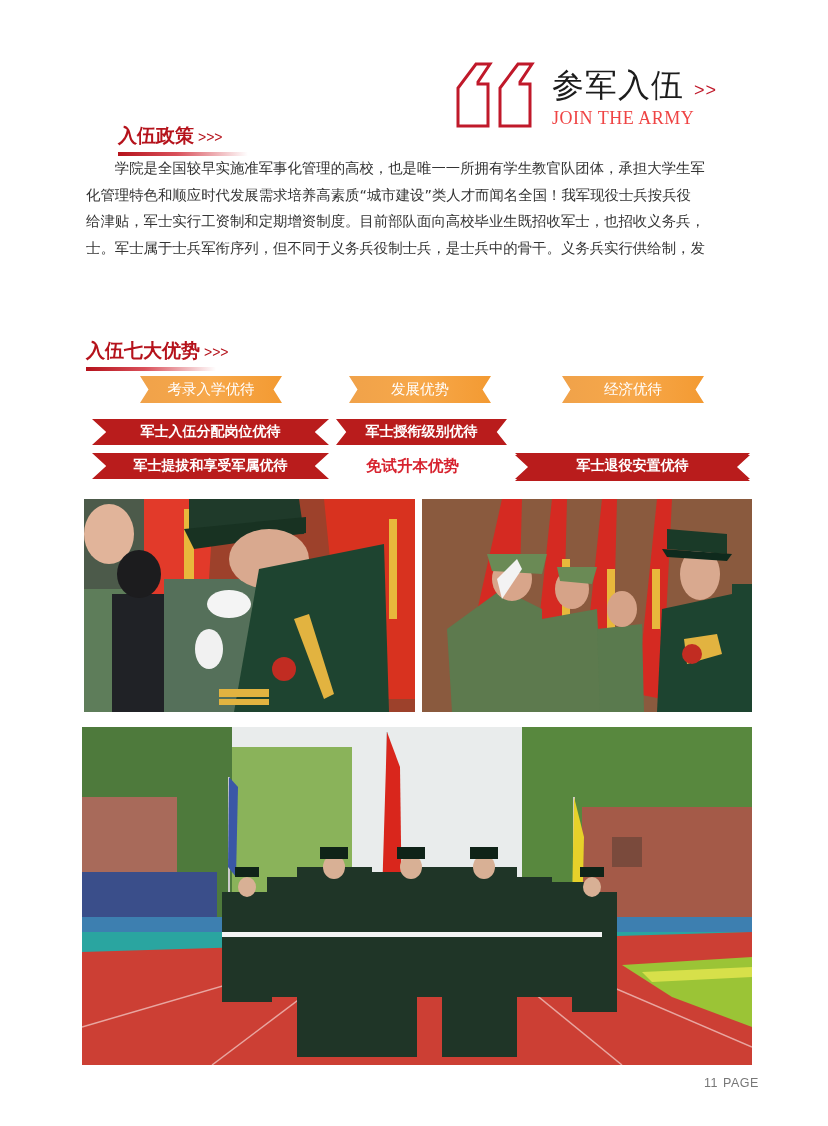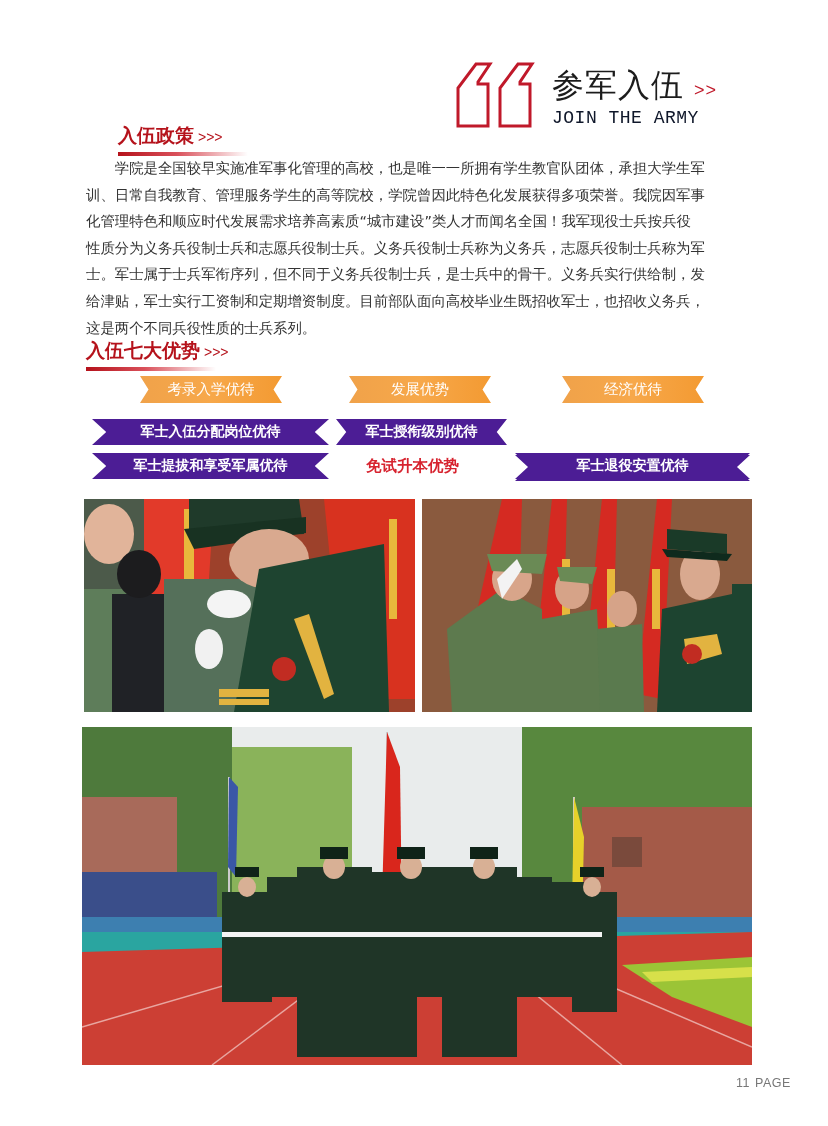--- a/index.html
+++ b/index.html
@@ -2,70 +2,67 @@
 <html><head>
 <meta charset="utf-8">
 <style>
   * { box-sizing: border-box; margin: 0; padding: 0; }
   body { width: 828px; height: 1126px; background: #ffffff; position: relative; overflow: hidden; font-family: "DejaVu Sans", "Liberation Sans", sans-serif; color: #333; }
 
   
   .quote-mark { position: absolute; top: 62px; left: 456px; width: 84px; height: 66px; }
   .title-cn { position: absolute; top: 64px; left: 552px; font-size: 32px; font-weight: normal; color: #1c1c1c; letter-spacing: 1px; }
   .title-arrows { position: absolute; top: 80px; left: 694px; font-size: 18px; color: #c0192a; letter-spacing: 1px; font-family: "Liberation Sans", sans-serif; }
-  .title-en { position: absolute; top: 108px; left: 552px; font-size: 18px; color: #0f172a; letter-spacing: 0.5px; font-family: Liberation Mono, monospace; }
+  .title-en { position: absolute; top: 108px; left: 552px; font-size: 18px; color: #ef4444; letter-spacing: 0.5px; font-family: Liberation Serif, serif; }
 
   
   .section-head { position: absolute; left: 86px; }
   .section-head .label { font-size: 19px; font-weight: bold; color: #b5121b; display: inline-block; }
   .section-head .arrows { font-size: 14px; color: #b5121b; margin-left: 4px; font-family: "Liberation Sans", sans-serif; }
   .section-head .underline { height: 4px; width: 130px; margin-top: 3px; background: linear-gradient(to right, #b5121b 0%, #d9505a 45%, rgba(255,255,255,0) 100%); }
 
   .para { position: absolute; left: 86px; top: 155px; width: 672px; font-size: 14.4px; line-height: 26.6px; color: #333; text-align: justify; }
   .para .line { display: block; white-space: nowrap; }
 
   
   .ribbon { position: absolute; display: flex; align-items: center; justify-content: center; color: #fff; font-weight: bold; }
   .ribbon.orange { height: 27px; background: linear-gradient(to right, #f0a24a, #f7a84a 50%, #f39a32); font-size: 14.5px; font-weight: normal;
     clip-path: polygon(0 0, 100% 0, 94% 50%, 100% 100%, 0 100%, 6% 50%); }
-  .ribbon.red { height: 26px; background: #4c1d95; font-size: 14px;
+  .ribbon.red { height: 26px; background: #b91c1c; font-size: 14px;
     clip-path: polygon(0 0, 100% 0, 94% 50%, 100% 100%, 0 100%, 6% 50%); }
   .ribbon-plain { position: absolute; font-size: 15.5px; font-weight: bold; color: #d7232f; }
 
   
   .photo { position: absolute; overflow: hidden; }
   .photo svg { display: block; width: 100%; height: 100%; }
 
-  .page-num { position: absolute; top: 1076px; left: 704px; font-size: 12.5px; color: #777; letter-spacing: 0.5px; font-family: "Liberation Sans", sans-serif; margin-left: 32px; }
+  .page-num { position: absolute; top: 1076px; left: 704px; font-size: 12.5px; color: #777; letter-spacing: 0.5px; font-family: "Liberation Sans", sans-serif; }
   .page-num span + span { margin-left: 5px; }
 </style>
 </head>
 <body>
 
 <svg class="quote-mark" viewBox="0 0 84 66">
   <path d="M20 2 L34 2 L22 20 L22 22 L32 22 L32 64 L2 64 L2 26 Z" fill="none" stroke="#c0192a" stroke-width="3"></path>
   <path d="M62 2 L76 2 L64 20 L64 22 L74 22 L74 64 L44 64 L44 26 Z" fill="none" stroke="#c0192a" stroke-width="3"></path>
 </svg>
 <div class="title-cn">参军入伍</div>
 <div class="title-arrows">&gt;&gt;</div>
 <div class="title-en">JOIN THE ARMY</div>
 
 <div class="section-head" style="top:123px;margin-left:32px;">
   <span class="label">入伍政策</span><span class="arrows">&gt;&gt;&gt;</span>
   <div class="underline"></div>
 </div>
 
 <div class="para">
   <span class="line">　　学院是全国较早实施准军事化管理的高校，也是唯一一所拥有学生教官队团体，承担大学生军</span>
-  <span class="line">训、日常自我教育、管理服务学生的高等院校，学院曾因此特色化发展获得多项荣誉。我院因军事</span>
   <span class="line">化管理特色和顺应时代发展需求培养高素质“城市建设”类人才而闻名全国！我军现役士兵按兵役</span>
-  <span class="line">性质分为义务兵役制士兵和志愿兵役制士兵。义务兵役制士兵称为义务兵，志愿兵役制士兵称为军</span>
+  <span class="line">给津贴，军士实行工资制和定期增资制度。目前部队面向高校毕业生既招收军士，也招收义务兵，</span>
   <span class="line">士。军士属于士兵军衔序列，但不同于义务兵役制士兵，是士兵中的骨干。义务兵实行供给制，发</span>
-  <span class="line">给津贴，军士实行工资制和定期增资制度。目前部队面向高校毕业生既招收军士，也招收义务兵，</span>
-  <span class="line">这是两个不同兵役性质的士兵系列。</span>
 </div>
 
 <div class="section-head" style="top:338px;">
   <span class="label">入伍七大优势</span><span class="arrows">&gt;&gt;&gt;</span>
   <div class="underline"></div>
 </div>
 
 <div class="ribbon orange" style="left:140px; top:376px; width:142px;">考录入学优待</div>
 <div class="ribbon orange" style="left:349px; top:376px; width:142px;">发展优势</div>
 <div class="ribbon orange" style="left:562px; top:376px; width:142px;">经济优待</div>

